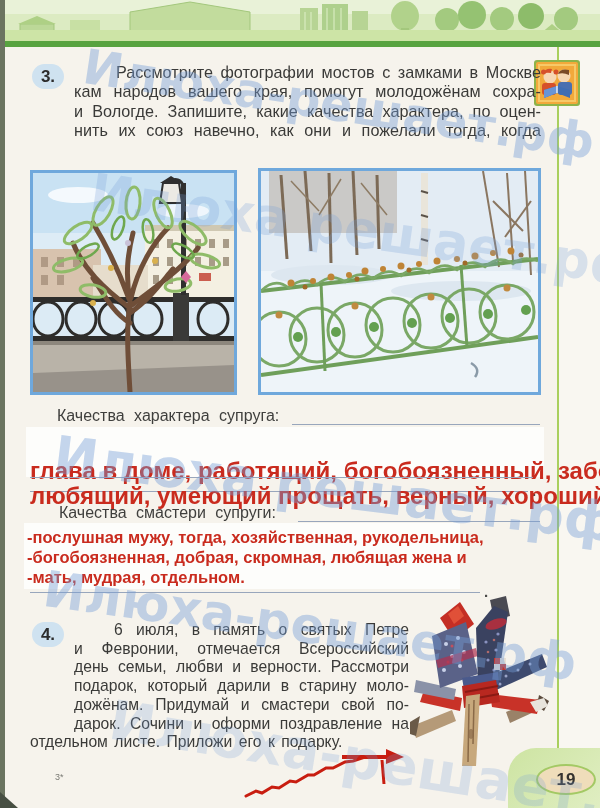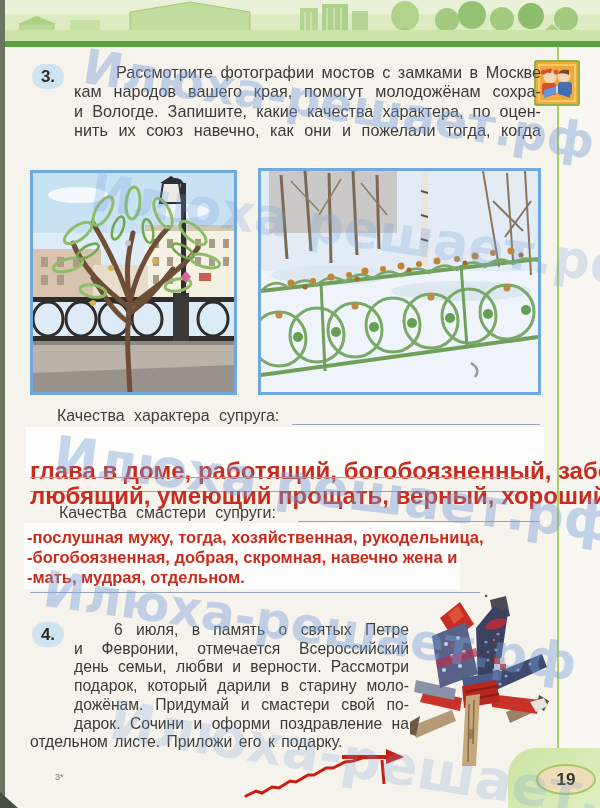--- a/index.html
+++ b/index.html
@@ -303,21 +303,21 @@
   <div class="wline" style="left:30px;top:491px;width:498px;"></div>
   <div class="dot" style="left:532px;top:482px;">.</div>
 
   <div class="label" style="left:59px;top:504px;">
     <span>Качества смастери супруги:</span>
   </div>
   <div class="wline" style="left:298px;top:521px;width:242px;"></div>
   <div class="ansbox" style="left:24px;top:523px;width:436px;height:66px;"></div>
   <div class="red red2" style="left:27px;top:527px;">
     <div>-послушная мужу, тогда, хозяйственная, рукодельница,</div>
-    <div>-богобоязненная, добрая, скромная, навечно жена и</div>
+    <div>-богобоязненная, добрая, скромная, любящая жена и</div>
     <div>-мать, мудрая, отдельном.</div>
   </div>
   <div class="wline" style="left:30px;top:592px;width:450px;"></div>
   <div class="dot" style="left:484px;top:583px;">.</div>
 
   <div class="badge" style="left:32px;top:622px;">
     <span>4.</span>
   </div>
   <div class="tasktext t4">
     <div class="jl ind4">6 июля, в память о святых Петре</div>

